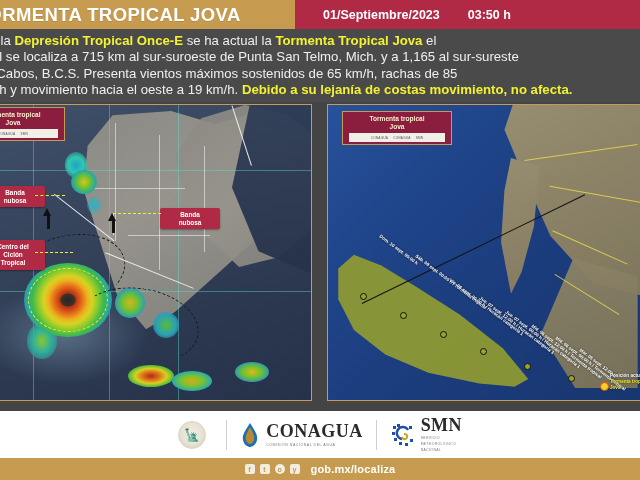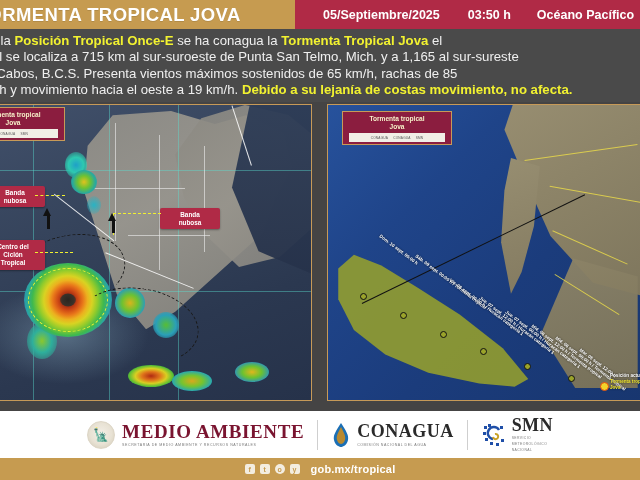--- a/index.html
+++ b/index.html
@@ -218,28 +218,27 @@
 </head>
 <body>
 
 <div class="screen">
 
   <div class="header">
     <div class="header-title-wrap">
       <div class="header-title">TORMENTA TROPICAL JOVA</div>
     </div>
     <div class="header-meta">
-      <div class="header-date">05/Septiembre/2025</div>
+      <div class="header-date">01/Septiembre/2023</div>
       <div class="header-hour">03:50 h</div>
-      <div class="header-ocean">Océano Pacífico</div>
     </div>
   </div>
 
   <div class="textblock">
-    <div class="tline l1"><span>De la </span><span class="hl">Posición Tropical Once-E</span><span> se ha conagua la </span><span class="hl">Tormenta Tropical Jova</span><span> el</span></div>
+    <div class="tline l1"><span>De la </span><span class="hl">Depresión Tropical Once-E</span><span> se ha actual la </span><span class="hl">Tormenta Tropical Jova</span><span> el</span></div>
     <div class="tline l2">cual se localiza a 715 km al sur-suroeste de Punta San Telmo, Mich. y a 1,165 al sur-sureste</div>
     <div class="tline l3">de Cabos, B.C.S. Presenta vientos máximos sostenidos de 65 km/h, rachas de 85</div>
     <div class="tline l4"><span>km/h y movimiento hacia el oeste a 19 km/h. </span><span class="hl">Debido a su lejanía de costas movimiento, no afecta.</span></div>
   </div>
 
   <div class="maps">
 
     <div class="panel left">
       <div class="sat">
         <div class="sat-sea"></div>
@@ -357,24 +356,20 @@
       </div>
     </div>
   </div>
 
   <div class="footer-white">
 
     <div class="logo-group">
       <div class="eagle">
         <div class="eagle-inner">🗽</div>
       </div>
-      <div class="ma-text">
-        <div class="ma-main">MEDIO AMBIENTE</div>
-        <div class="ma-sub">SECRETARÍA DE MEDIO AMBIENTE Y RECURSOS NATURALES</div>
-      </div>
     </div>
 
     <div class="divider"></div>
 
     <div class="logo-group">
       <div class="drop">
         <svg width="20" height="26" viewBox="0 0 20 26" aria-hidden="true">
           <path d="M10 1 C5 9 2 13 3 18 C4 23 8 25 10 25 C12 25 16 23 17 18 C18 13 15 9 10 1 Z" fill="#1b6fb5"></path>
           <path d="M10 5 C7 11 5 14 6 18 C7 21 9 22 10 22 C11 22 13 21 14 18 C15 14 13 11 10 5 Z" fill="#b9892f"></path>
         </svg>
@@ -409,16 +404,16 @@
         <div class="smn-sub">NACIONAL</div>
       </div>
     </div>
   </div>
 
   <div class="footer-gold">
     <div class="sicon">f</div>
     <div class="sicon">t</div>
     <div class="sicon circle">o</div>
     <div class="sicon">y</div>
-    <div class="gobmx">gob.mx/tropical</div>
+    <div class="gobmx">gob.mx/localiza</div>
   </div>
 
 </div>
 
 </body></html>

